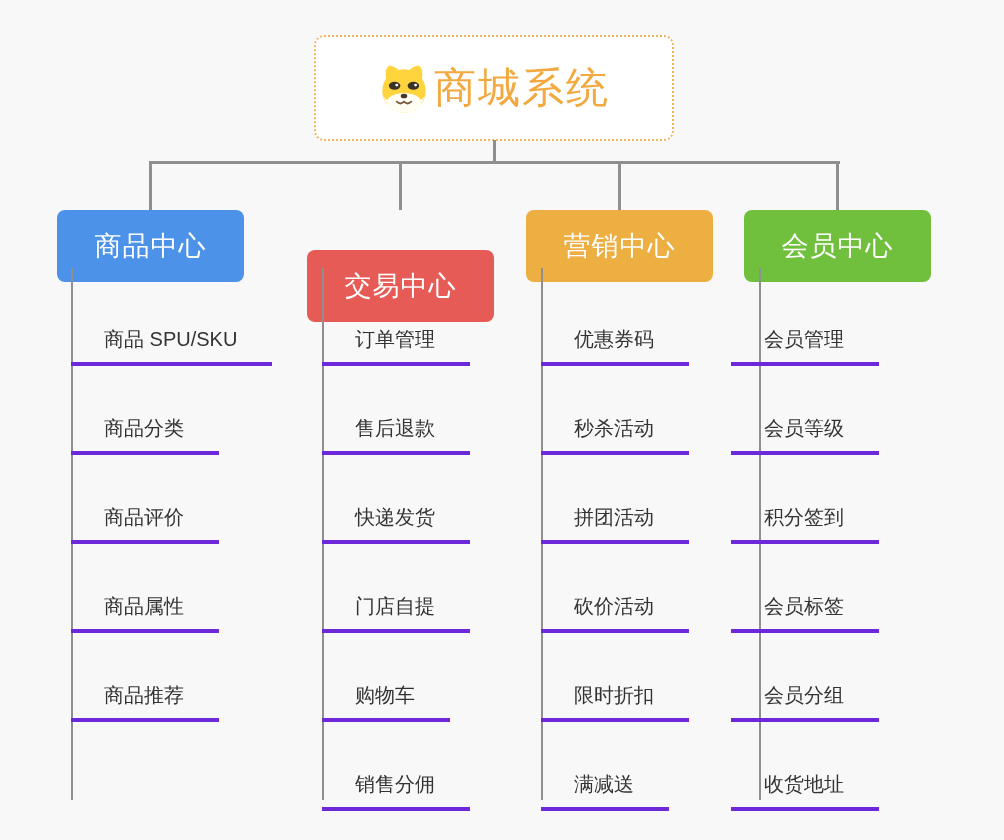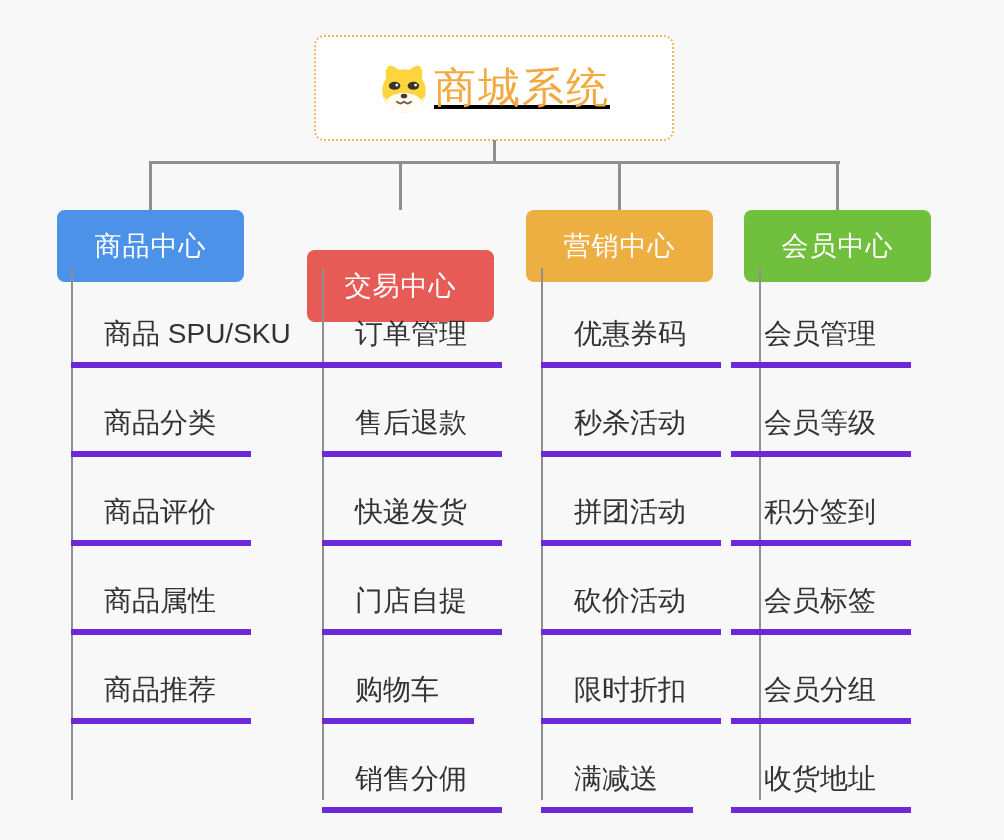--- a/index.html
+++ b/index.html
@@ -20,21 +20,20 @@
     left:314px; top:35px;
     width:360px; height:106px;
     background:#ffffff;
     border:2px dotted #f0b45c;
     border-radius:10px;
     box-sizing:border-box;
     display:flex;
     align-items:center;
     justify-content:center;
     gap:4px;
-    text-decoration:underline;
   }
   .root-title{
     font-size:42px;
     color:#f2a93f;
     letter-spacing:2px;
     white-space:nowrap;
   }
   .dog-icon{display:inline-flex;width:52px;height:52px;}
   
   .line{position:absolute;background:#8f8f8f;}
@@ -67,22 +66,22 @@
   .vl2{left:541px;}
   .vl3{left:759px;}
   
   .leaf{
     position:absolute;
     display:inline-flex;
     align-items:flex-end;
     height:46px;
     box-sizing:content-box;
     padding:0 35px 9px 33px;
-    border-bottom:6px solid #6d28d9;
-    font-size:28px;
+    border-bottom:4px solid #6d28d9;
+    font-size:20px;
     color:#333333;
     white-space:nowrap;
   }
   .c0{left:71px;}
   .c1{left:322px;}
   .c2{left:541px;}
   .c3{left:731px;}
   .r0{top:307px;}
   .r1{top:396px;}
   .r2{top:485px;}

